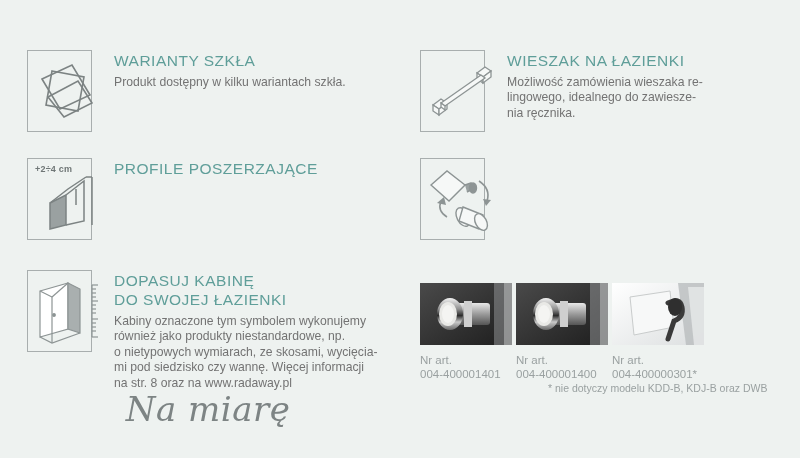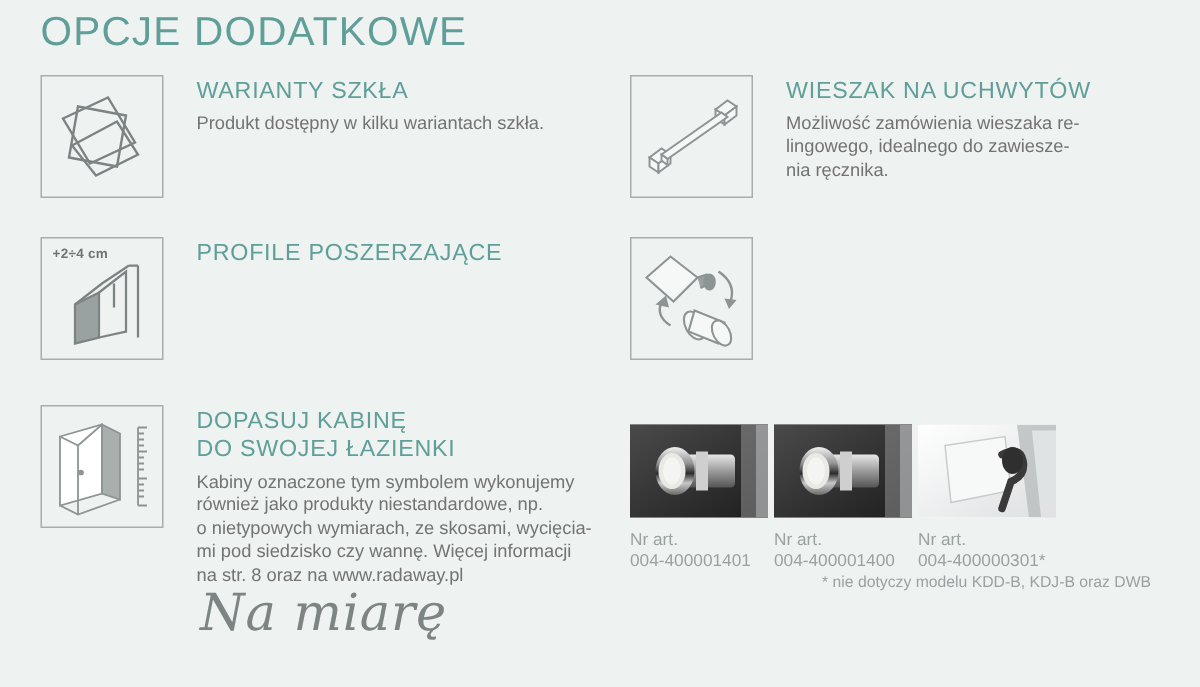--- a/index.html
+++ b/index.html
@@ -31,21 +31,21 @@
     font-weight: 400;
   }
 
   
   .feature {
     position: absolute;
     display: flex;
     align-items: flex-start;
   }
   .icon-box {
-    width: 82px;
+    width: 65px;
     height: 82px;
     border: 1px solid #a8aeae;
     background: #eef2f0;
     flex: 0 0 auto;
     position: relative;
     box-sizing: border-box;
   }
   .icon-box svg { display: block; }
   .feature-text {
     margin-left: 22px;
@@ -124,35 +124,33 @@
     width: 180px;
     text-align: center;
   }
   .logo-script {
     font-family: "DejaVu Serif", serif;
     font-style: italic;
     font-size: 34px;
     color: #7d8484;
     line-height: 38px;
     letter-spacing: 0.5px;
-    text-align: right;
   }
   .logo-brand {
     font-size: 13px;
     letter-spacing: 2px;
     color: #9aa1a1;
     margin-top: -4px;
   }
 </style>
 </head>
 <body>
 
 <div class="page">
 
-  <div class="page-title">OPCJE DODATKOWE</div>
 
   <div class="feature" id="f-glass">
     <div class="icon-box">
       <svg width="80" height="80" viewBox="0 0 80 80">
         <g fill="none" stroke="#7c8383" stroke-width="1.6">
           <polygon points="14,28 44,14 62,44 32,58"></polygon>
           <polygon points="24,20 56,26 50,60 18,54"></polygon>
           <polygon points="20,46 50,30 64,52 36,66"></polygon>
         </g>
       </svg>
@@ -230,21 +228,21 @@
           <polygon points="18,58 26,52 26,58 18,64"></polygon>
           <polygon points="56,22 64,16 70,20 62,26"></polygon>
           <polygon points="56,22 62,26 62,32 56,28"></polygon>
           <polygon points="62,26 70,20 70,26 62,32"></polygon>
           <polygon points="20,52 60,24 64,27 24,55"></polygon>
           <polygon points="20,52 24,55 24,59 20,56"></polygon>
         </g>
       </svg>
     </div>
     <div class="feature-text">
-      <div class="feature-title">WIESZAK NA UCHWYTÓW</div>
+      <div class="feature-title">WIESZAK NA ŁAZIENKI</div>
       <div class="feature-body">Możliwość zamówienia wieszaka re-
 lingowego, idealnego do zawiesze-
 nia ręcznika.</div>
     </div>
   </div>
 
   <div class="feature" id="f-handles">
     <div class="icon-box">
       <svg width="80" height="80" viewBox="0 0 80 80">
         <g stroke="#8d9494" stroke-width="1.4" fill="#f6f8f7">

